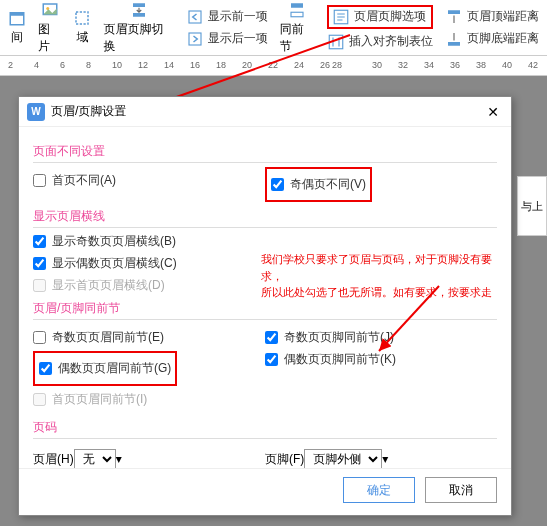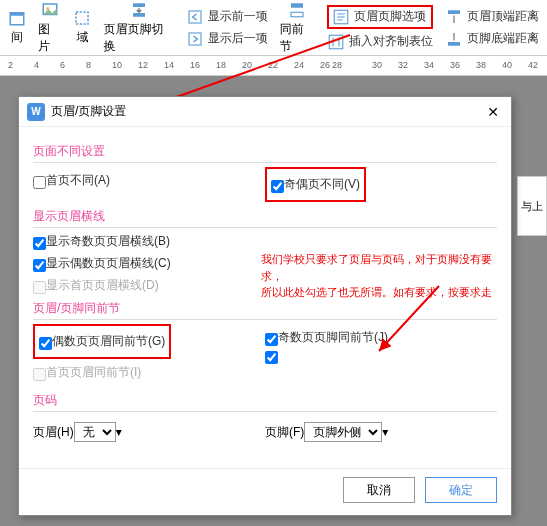--- a/index.html
+++ b/index.html
@@ -22,21 +22,21 @@
 .dialog { position: absolute; left: 18px; top: 96px; width: 494px; height: 420px; background: #fff; border: 1px solid #888; box-shadow: 2px 2px 8px rgba(0,0,0,.3); display: flex; flex-direction: column; }
 .titlebar { height: 30px; display: flex; align-items: center; padding: 0 8px; border-bottom: 1px solid #eee; }
 .titlebar .logo { width: 18px; height: 18px; background: #4a90e2; border-radius: 3px; margin-right: 6px; display: flex; align-items: center; justify-content: center; color: #fff; font-size: 10px; font-weight: bold; }
 .titlebar .title { flex: 1; font-size: 12px; }
 .titlebar .close { width: 20px; text-align: center; cursor: pointer; font-size: 14px; }
 
 .body { flex: 1; padding: 10px 14px; overflow: hidden; }
 .section-title { font-size: 12px; color: #ec4899; margin: 6px 0 4px; padding-bottom: 2px; border-bottom: 1px solid #ddd; }
 .row { display: flex; }
 .col { flex: 1; }
-.chk { display: flex; align-items: flex-end; margin: 5px 0; font-size: 12px; color: #333; }
+.chk { display: flex; align-items: center; gap: 6px; margin: 5px 0; font-size: 12px; color: #333; }
 .chk.disabled { color: #aaa; }
 .chk input { width: 13px; height: 13px; }
 .highlight-box { border: 2px solid #e00; padding: 2px 4px; display: inline-flex; }
 
 .note { color: #e00; font-size: 11px; line-height: 1.5; position: absolute; }
 
 .selrow { display: flex; align-items: center; gap: 0; margin-top: 6px; }
 .selrow select { font-size: 12px; padding: 1px 4px; border: 1px solid #999; background: #fff; }
 
 .footer { padding: 8px 14px 12px; display: flex; justify-content: flex-end; gap: 10px; border-top: 1px solid #eee; }
@@ -208,38 +208,43 @@
         <span>显示偶数页页眉横线(C)</span>
       </label>
     <label class="chk disabled">
         <input type="checkbox" disabled="" style="">
         <span>显示首页页眉横线(D)</span>
       </label>
 
     <div class="section-title">页眉/页脚同前节</div>
     <div class="row">
       <div class="col">
+        <label class="chk">
+            <input type="checkbox" style="">
+            <span>奇数页页眉同前节(E)</span>
+          </label>
         <span class="highlight-box">
           <label class="chk">
               <input type="checkbox" checked="" style="">
               <span>偶数页页眉同前节(G)</span>
             </label>
         </span>
         <label class="chk disabled">
             <input type="checkbox" disabled="" style="">
             <span>首页页眉同前节(I)</span>
           </label>
       </div>
       <div class="col">
         <label class="chk">
             <input type="checkbox" checked="" style="">
             <span>奇数页页脚同前节(J)</span>
           </label>
         <label class="chk">
             <input type="checkbox" checked="" style="">
+            <span>偶数页页脚同前节(K)</span>
           </label>
       </div>
     </div>
 
     <div class="section-title">页码</div>
     <div class="row">
       <div class="col selrow">
         <span>页眉(H)</span>
         <select><option>无</option></select>
         <span>▾</span>
@@ -259,16 +264,16 @@
         <defs>
           <marker id="ah2" markerWidth="8" markerHeight="8" refX="6" refY="3" orient="auto">
             <path d="M0,0 L6,3 L0,6 Z" fill="#e00"></path>
           </marker>
         </defs>
         <line x1="120" y1="5" x2="60" y2="70" stroke="#e00" stroke-width="2" marker-end="url(#ah2)"></line>
       </svg>
 
   </div>
   <div class="footer">
+    <button class="btn primary">确定</button>
     <button class="btn">取消</button>
-    <button class="btn primary">确定</button>
   </div>
 </div>
 
 </body></html>

